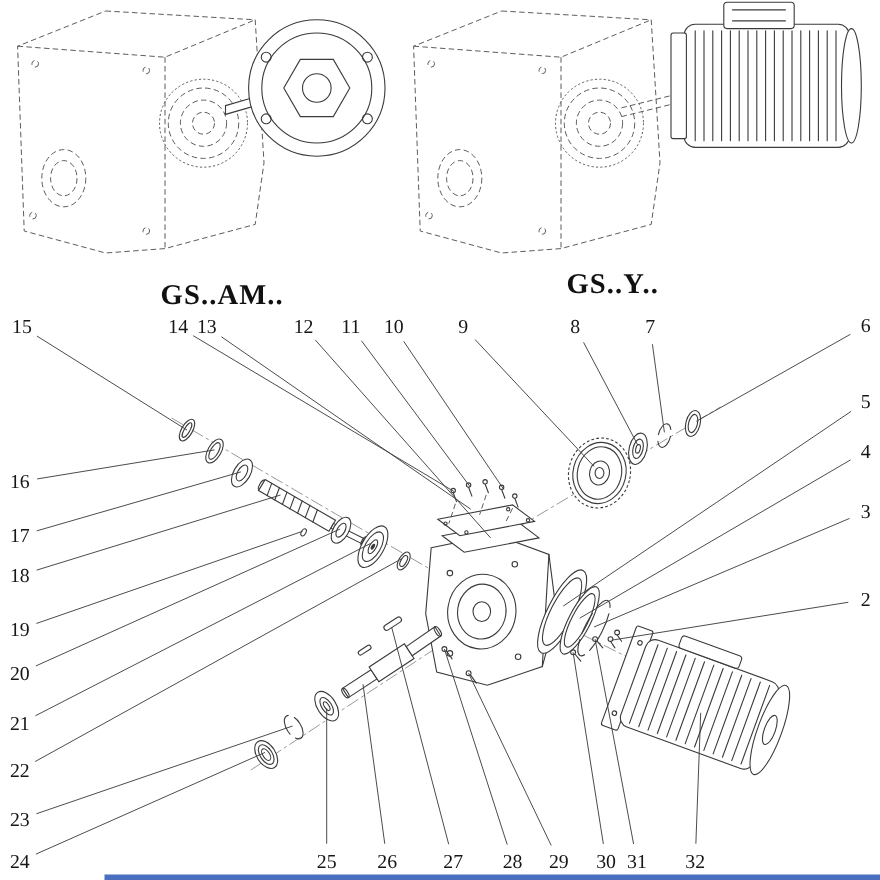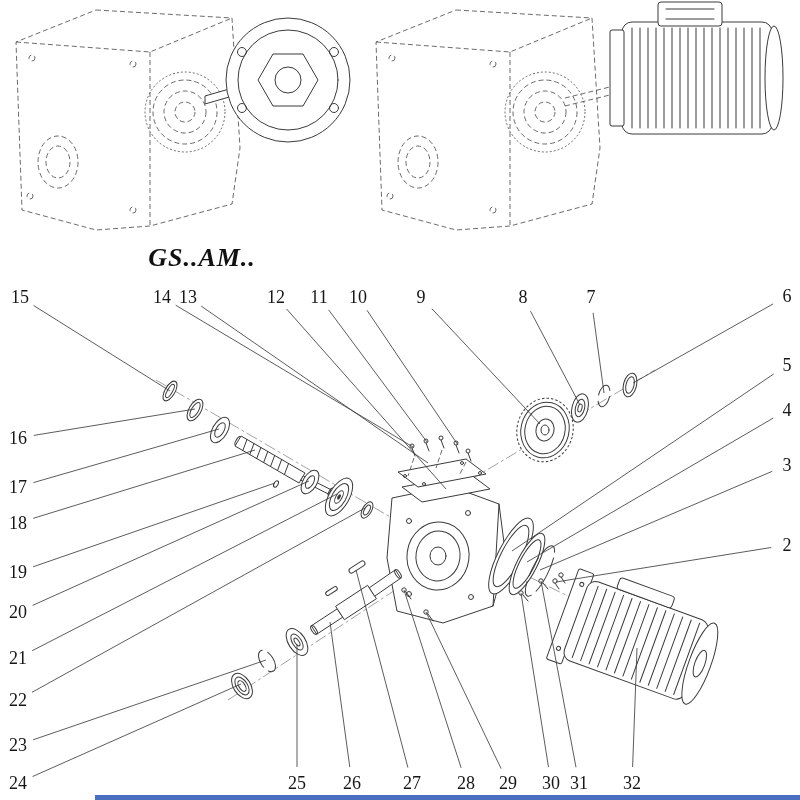--- a/index.html
+++ b/index.html
@@ -348,17 +348,18 @@
           <line x1="576.0" y1="767.3" x2="541" y2="581" class="leader"></line>
           <text x="579" y="789" text-anchor="middle" class="callout-text">31</text>
         </g>
         <g>
           <line x1="632.6" y1="767.0" x2="637" y2="648" class="leader"></line>
           <text x="632" y="789" text-anchor="middle" class="callout-text">32</text>
         </g>
       </g>
   </svg>
 
-  <div class="variant-label" style="left:107px;top:243px;font-style:italic;">GS..AM..</div>
-
+  <div class="variant-label" style="left:107px;top:253px;">GS..AM..</div>
+
+  <div class="variant-label" style="left:462px;top:243px;">GS..Y..</div>
 
   <div class="footer-bar" style="background: rgb(74, 111, 192);"></div>
 </div>
 
 </body></html>

